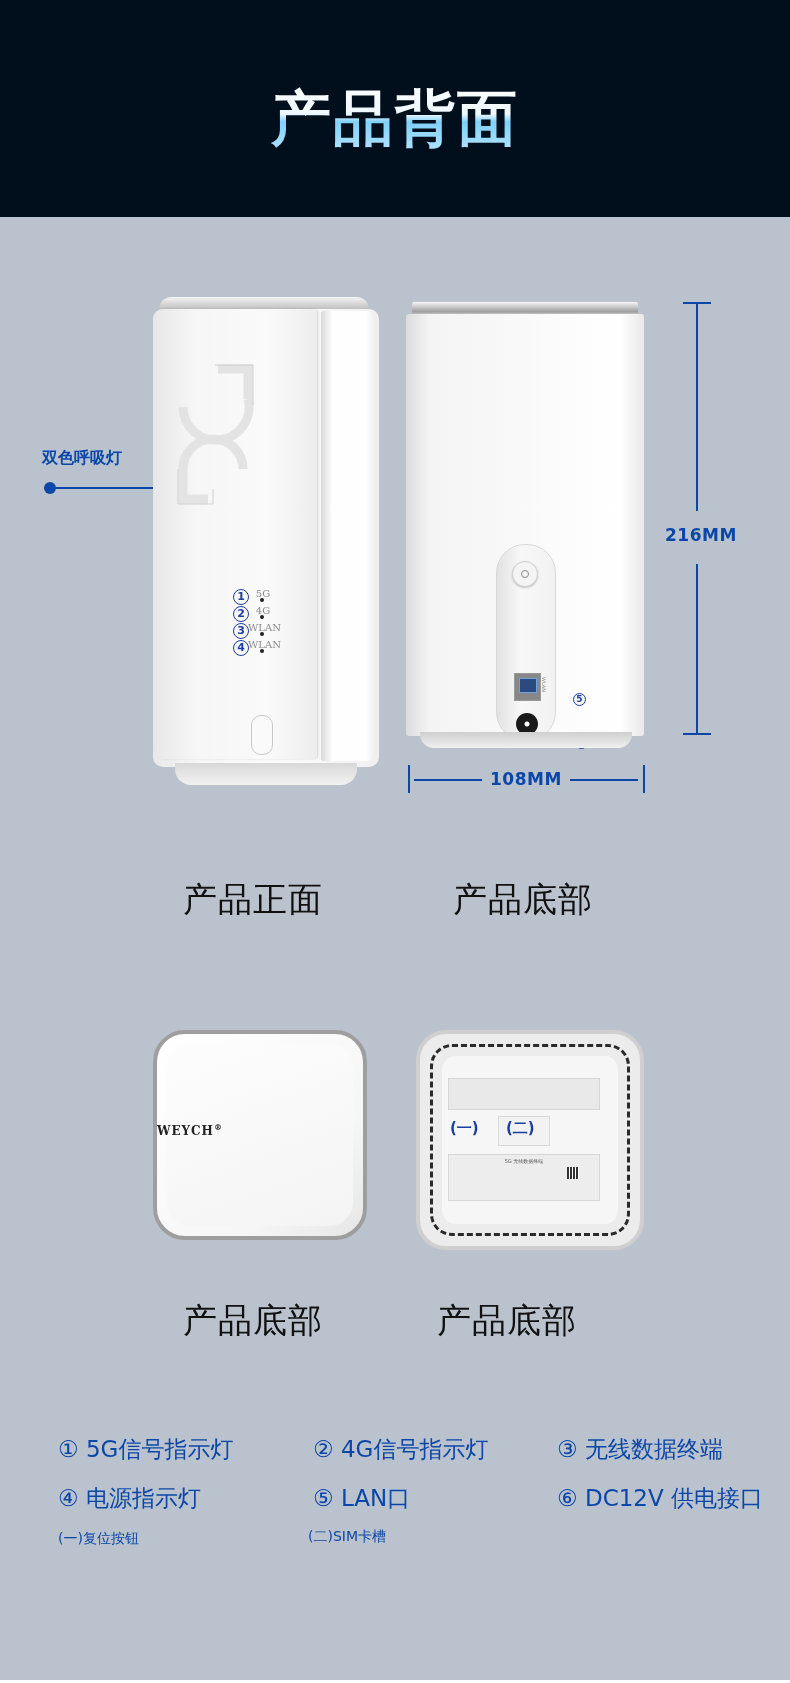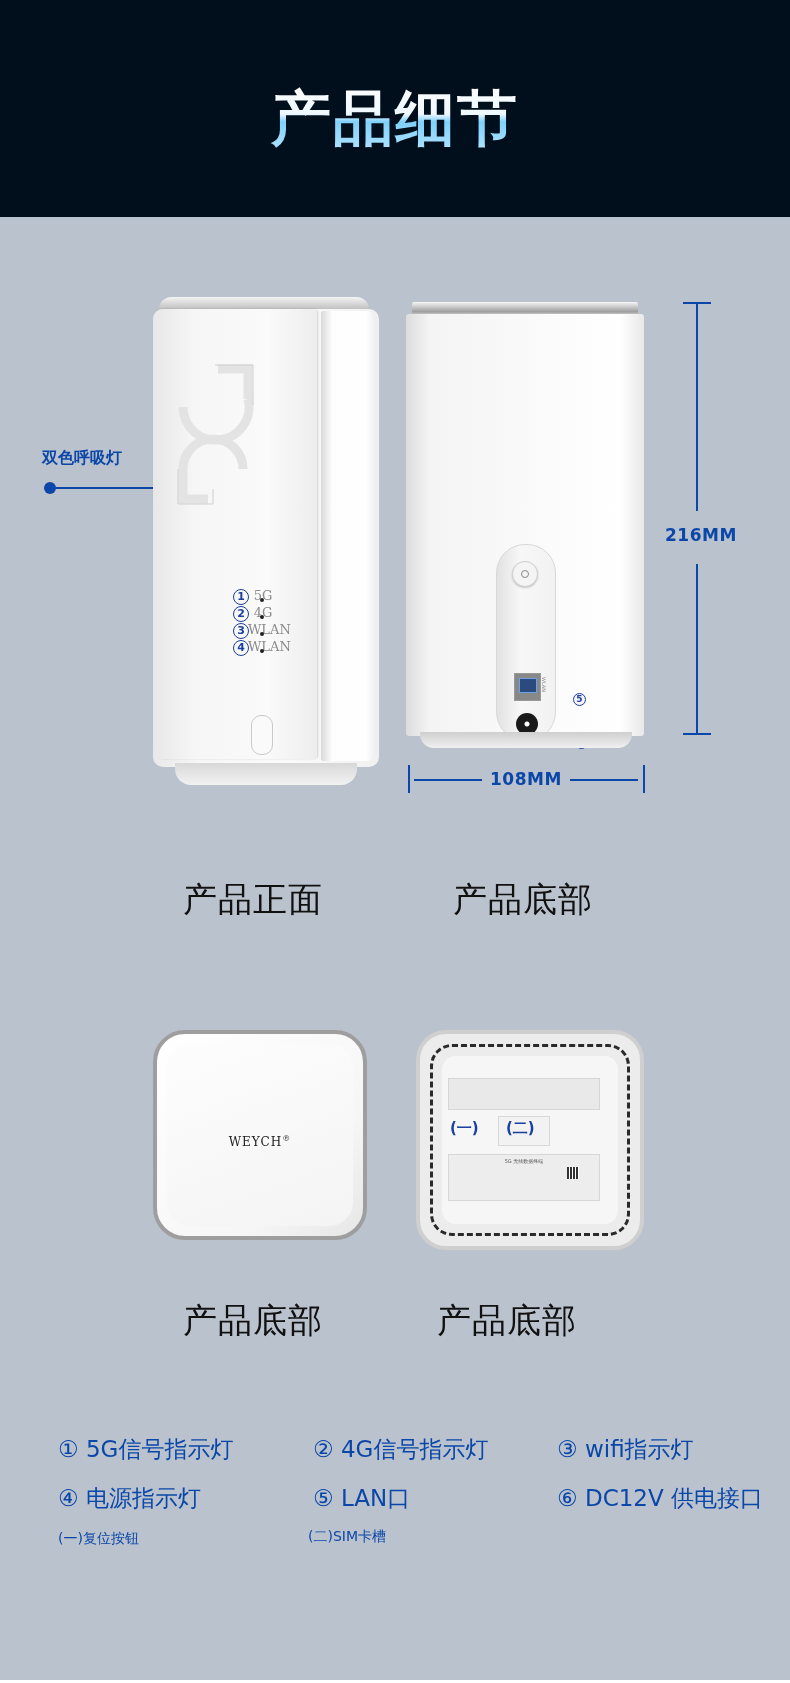--- a/index.html
+++ b/index.html
@@ -14,21 +14,21 @@
 
   
   .dev-front { left:153px; top:297px; width:226px; height:490px; }
   .front-lid { left:6px; top:0; width:210px; height:14px; border-radius:14px 14px 2px 2px; background:linear-gradient(180deg,#f4f4f4,#b8b8b8); }
   .front-body { left:0; top:12px; width:226px; height:458px; border-radius:10px; background:linear-gradient(90deg,#e9e9e9 0%,#f7f7f7 20%,#fbfbfb 60%,#f0f0f0 100%); }
   .front-panel { left:0; top:12px; width:164px; height:450px; border-radius:10px 4px 4px 10px; background:linear-gradient(90deg,#e7e7e7 0%,#f6f6f6 25%,#fafafa 70%,#ededed 100%); box-shadow:1px 0 2px rgba(0,0,0,0.15); }
   .front-side { left:168px; top:14px; width:56px; height:450px; border-radius:2px 10px 10px 2px; background:linear-gradient(90deg,#d9d9d9 0%,#fdfdfd 20%,#ffffff 80%,#ececec 100%); }
   .front-base { left:22px; top:466px; width:182px; height:22px; border-radius:0 0 16px 16px; background:linear-gradient(180deg,#d8d8d8,#f2f2f2); }
   .emblem { left:10px; top:50px; width:100px; height:160px; }
   .led-row { position:absolute; left:80px; font-size:11px; color:#1a3fa0; font-weight:bold; width:14px; height:14px; border:1.5px solid #1a3fa0; border-radius:50%; text-align:center; line-height:14px; }
-  .led-text { position:absolute; left:95px; font-size:13px; color:#8a8a8a; font-family:"DejaVu Serif", serif; width:30px; text-align:center; }
+  .led-text { position:absolute; left:95px; font-size:10px; color:#8a8a8a; font-family:"DejaVu Serif", serif; width:30px; text-align:center; }
   .led-dot { position:absolute; left:107px; width:4px; height:4px; border-radius:50%; background:#222; }
   .pw-btn { left:98px; top:406px; width:20px; height:38px; border:1.5px solid #c9c9c9; border-radius:10px; background:#fafafa; }
 
   
   .dev-back { left:406px; top:302px; width:238px; height:446px; }
   .back-lid { left:6px; top:0; width:226px; height:14px; background:linear-gradient(180deg,#f6f6f6 0%,#9d9d9d 70%,#e6e6e6 100%); border-radius:2px; }
   .back-body { left:0; top:12px; width:238px; height:422px; border-radius:3px; background:linear-gradient(90deg,#dcdcdc 0%,#f4f4f4 10%,#fbfbfb 60%,#ffffff 90%,#e8e8e8 100%); }
   .back-base { left:14px; top:430px; width:212px; height:16px; border-radius:0 0 14px 14px; background:linear-gradient(180deg,#cfcfcf,#f0f0f0); }
   .pill { left:90px; top:242px; width:58px; height:195px; border-radius:29px; background:linear-gradient(90deg,#e2e2e2,#f7f7f7 40%,#f2f2f2); border:1px solid #d8d8d8; }
   .reset-btn { left:15px; top:16px; width:24px; height:24px; border-radius:50%; background:#f4f4f4; border:1px solid #d0d0d0; box-shadow:0 1px 2px rgba(0,0,0,0.2); }
@@ -42,21 +42,21 @@
   
   .vline { left:696px; width:1.5px; background:#0b47a8; }
   .htick { height:1.5px; background:#0b47a8; }
   .dim-text { font-size:17px; font-weight:bold; color:#0b47a8; letter-spacing:0.5px; }
 
   .view-label { font-size:34px; color:#111; font-family:"DejaVu Sans", sans-serif; letter-spacing:1px; }
 
   
   .top-view { left:153px; top:1030px; width:214px; height:210px; border-radius:32px; background:linear-gradient(135deg,#ffffff 0%,#f6f6f6 70%,#e6e6e6 100%); border:4px solid #9e9e9e; box-sizing:border-box; }
   .top-inner { left:10px; top:10px; right:10px; bottom:10px; border-radius:24px; background:linear-gradient(160deg,#fdfdfd,#f4f4f4); }
-  .brand { left:0; width:100%; top:100px; text-align:center; font-family:"DejaVu Serif", serif; font-size:12px; font-weight:normal; letter-spacing:1px; color:#222; }
+  .brand { left:0; width:100%; top:88px; text-align:left; font-family:"DejaVu Serif", serif; font-size:12px; font-weight:bold; letter-spacing:1px; color:#222; }
   .brand sup { font-size:8px; }
 
   
   .bottom-view { left:416px; top:1030px; width:228px; height:220px; border-radius:30px; background:#ececec; border:4px solid #cfcfcf; box-sizing:border-box; }
   .bv-dash { left:10px; top:10px; right:10px; bottom:10px; border-radius:22px; border:3px dashed #2a2a2a; }
   .bv-plate { left:22px; top:22px; right:22px; bottom:22px; border-radius:14px; background:#f6f6f6; }
   .bv-slot { left:32px; top:70px; width:150px; height:32px; background:#e9e9e9; border:1px solid #d6d6d6; }
   .bv-sim { left:98px; top:108px; width:50px; height:28px; background:#f2f2f2; border:1px solid #d8d8d8; }
   .bv-label { left:32px; top:138px; width:150px; height:45px; background:#ededed; border:1px solid #d6d6d6; }
   .bv-label-title { left:0; width:100%; top:3px; text-align:center; font-size:5px; color:#555; }
@@ -65,21 +65,21 @@
 
   
   .legend-item { position:absolute; font-size:23px; color:#0b47a8; white-space:nowrap; }
   .legend-item.small { font-size:14px; }
   .bottom-strip { left:0; top:1680px; width:790px; height:3px; background:#ffffff; }
 </style>
 </head>
 <body>
 
 <div class="header">
-  <div class="title">产品细节</div>
+  <div class="title">产品背面</div>
 </div>
 
 <div class="abs callout-label">双色呼吸灯</div>
 <div class="abs callout-dot"></div>
 <div class="abs callout-line"></div>
 
 <div class="abs dev-front">
   <div class="abs front-lid"></div>
   <div class="abs front-body"></div>
   <div class="abs front-side"></div>
@@ -158,20 +158,20 @@
     <div class="abs bv-label-title">5G 无线数据终端</div>
     <div class="abs bv-qr"></div>
   </div>
 </div>
 
 <div class="abs view-label" style="left:183px;top:1298px">产品底部</div>
 <div class="abs view-label" style="left:437px;top:1298px">产品底部</div>
 
 <div class="legend-item" style="left:58px;top:1434px">① 5G信号指示灯</div>
 <div class="legend-item" style="left:313px;top:1434px">② 4G信号指示灯</div>
-<div class="legend-item" style="left:557px;top:1434px">③ wifi指示灯</div>
+<div class="legend-item" style="left:557px;top:1434px">③ 无线数据终端</div>
 <div class="legend-item" style="left:58px;top:1483px">④ 电源指示灯</div>
 <div class="legend-item" style="left:313px;top:1483px">⑤ LAN口</div>
 <div class="legend-item" style="left:557px;top:1483px">⑥ DC12V 供电接口</div>
 <div class="legend-item small" style="left:58px;top:1530px">(一)复位按钮</div>
 <div class="legend-item small" style="left:308px;top:1528px">(二)SIM卡槽</div>
 
 <div class="abs bottom-strip"></div>
 
 </body></html>

